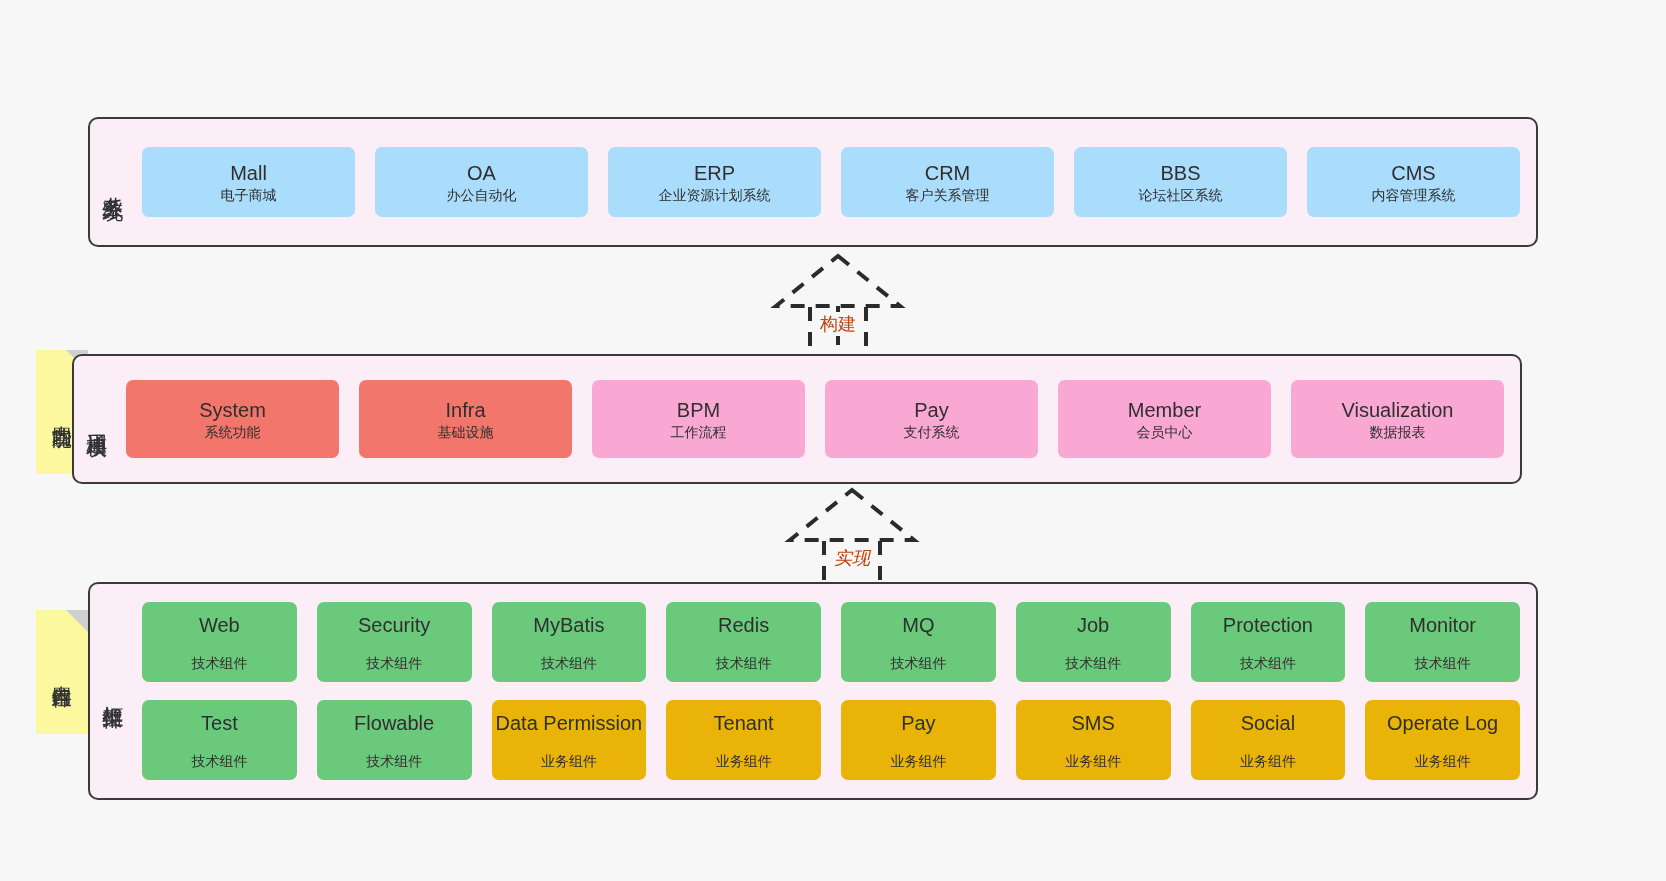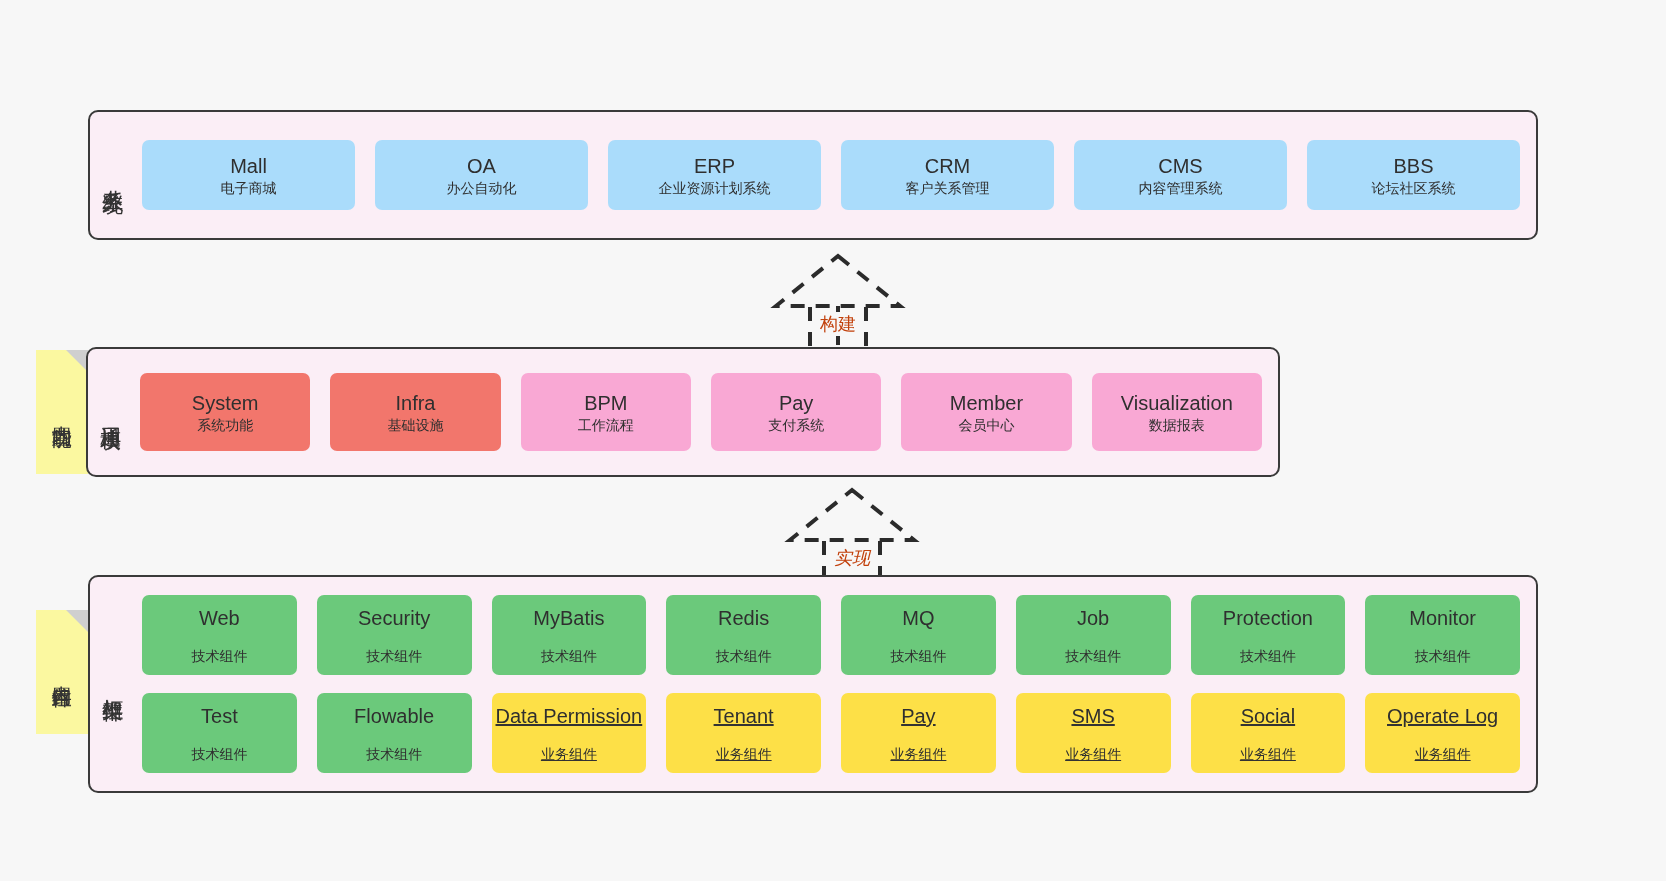--- a/index.html
+++ b/index.html
@@ -24,20 +24,21 @@
 
   
   .layer {
     position: absolute;
     background: #fbeef6;
     border: 2px solid #3a3a3a;
     border-radius: 10px;
     box-sizing: border-box;
     display: flex;
     align-items: stretch;
+    margin-top: 7px;
   }
   .layer-title {
     width: 46px;
     flex: 0 0 46px;
     display: flex;
     align-items: center;
     justify-content: center;
     font-size: 21px;
     line-height: 1.12;
     color: #333;
@@ -73,27 +74,27 @@
     line-height: 1.30;
   }
   .cell .t1 { font-size: 20px; color: #2f2f2f; }
   .cell .t2 { font-size: 14px; color: #2f2f2f; }
 
   
   .c-blue       { background: #aadcfb; }
   .c-red        { background: #f2766c; }
   .c-pink       { background: #f9a8d4; }
   .c-green      { background: #6bc97b; }
-  .c-lightgreen { background: #fde047; text-decoration: underline; }
+  .c-lightgreen { background: #eab308; }
 
   
   #layer-business { left: 88px;  top: 110px; width: 1450px; height: 130px; }
   #layer-business .cell { height: 70px; }
 
-  #layer-modules  { left: 86px;  top: 347px; width: 1194px; height: 130px; }
+  #layer-modules  { left: 72px;  top: 347px; width: 1450px; height: 130px; }
   #layer-modules .cell { height: 78px; }
 
   #layer-framework{ left: 88px;  top: 575px; width: 1450px; height: 218px; }
   #layer-framework .cell { height: 80px; gap: 16px; }
 
   
   .note {
     position: absolute;
     background: #fbf8a0;
     width: 52px;
@@ -161,26 +162,26 @@
         </div>
         <div class="cell c-blue">
           <span class="t1">ERP</span>
           <span class="t2">企业资源计划系统</span>
         </div>
         <div class="cell c-blue">
           <span class="t1">CRM</span>
           <span class="t2">客户关系管理</span>
         </div>
         <div class="cell c-blue">
+          <span class="t1">BBS</span>
+          <span class="t2">论坛社区系统</span>
+        </div>
+        <div class="cell c-blue">
           <span class="t1">CMS</span>
           <span class="t2">内容管理系统</span>
-        </div>
-        <div class="cell c-blue">
-          <span class="t1">BBS</span>
-          <span class="t2">论坛社区系统</span>
         </div>
       </div>
     </div>
   </div>
 
   <div class="connector" id="connector-build">
     <svg width="180" height="100" viewBox="0 0 180 100">
       <path d="M 90 8 L 152 58 L 28 58 Z" fill="#f7f7f7" stroke="#2b2b2b" stroke-width="4" stroke-dasharray="14 11" stroke-linecap="butt"></path>
       <path d="M 90 58 L 90 100" stroke="#2b2b2b" stroke-width="4" stroke-dasharray="14 11" fill="none"></path>
       <path d="M 62 58 L 62 100" stroke="#2b2b2b" stroke-width="0" fill="none"></path>

